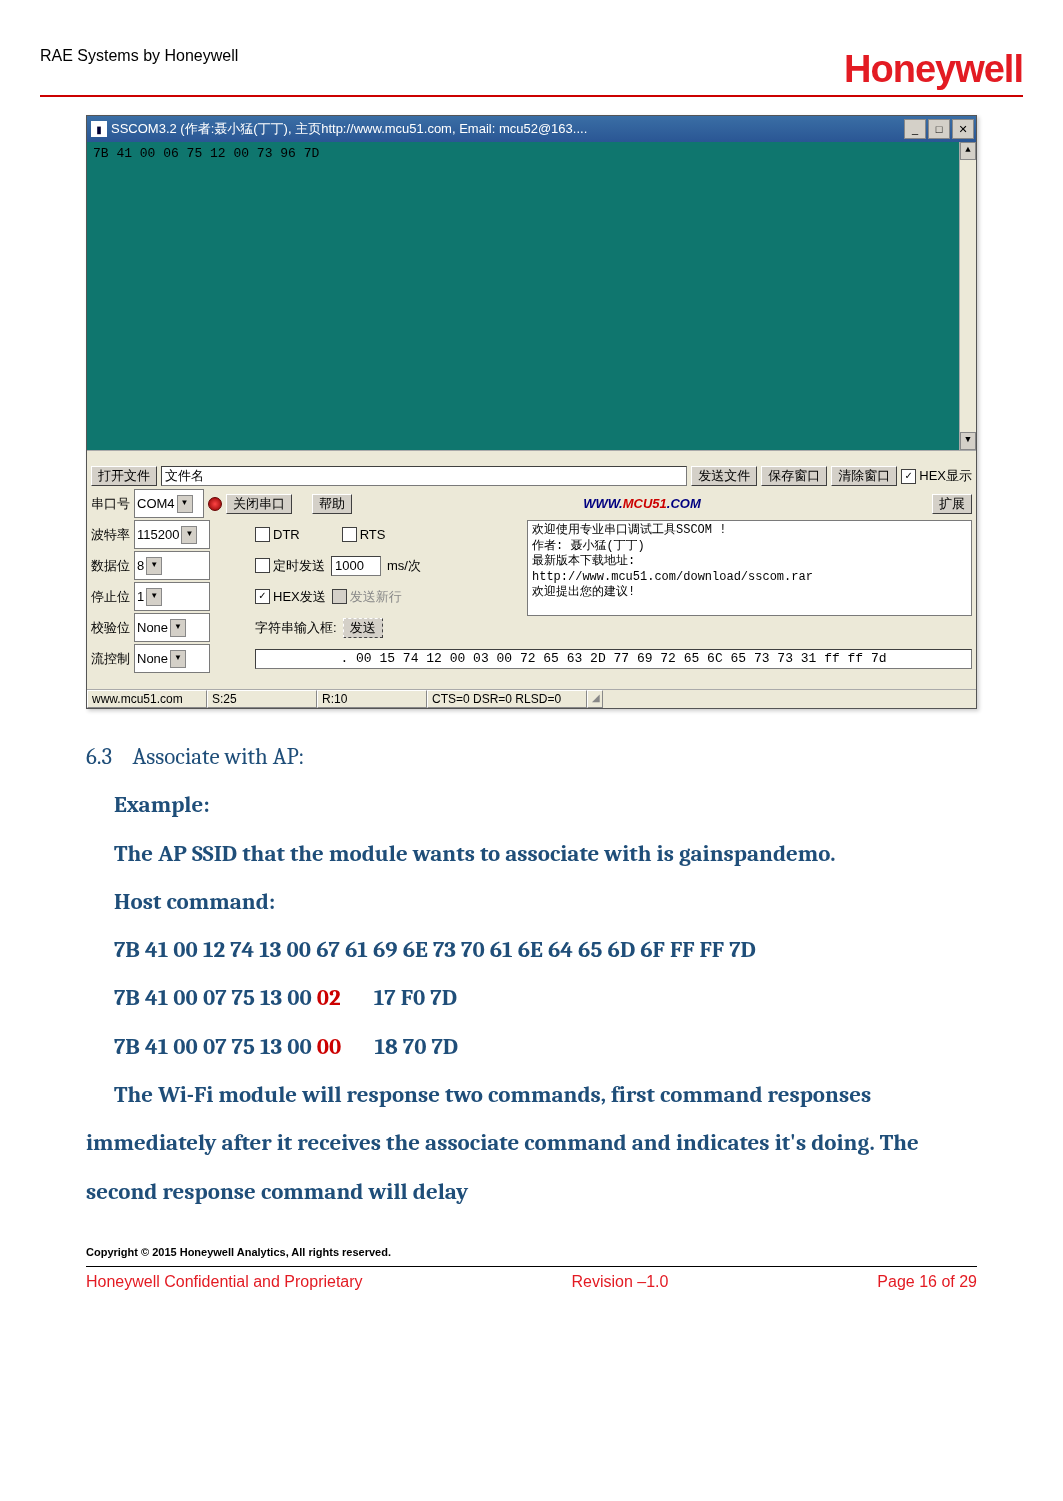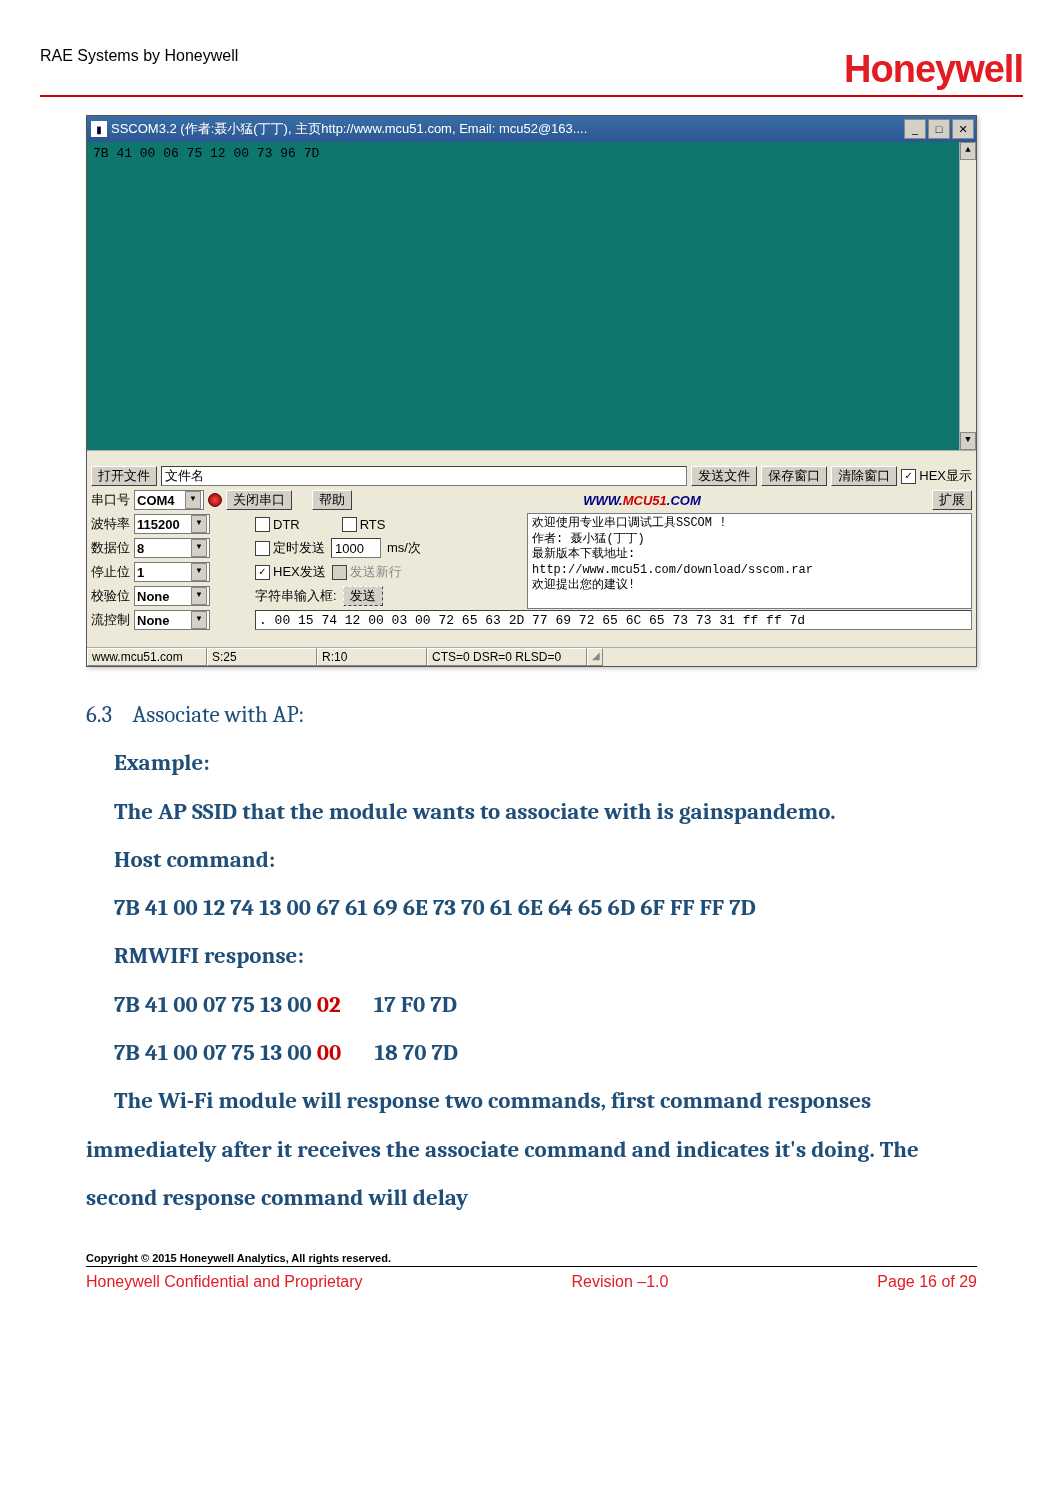--- a/index.html
+++ b/index.html
@@ -141,27 +141,26 @@
     font-size: 13px;
     height: 20px;
     box-sizing: border-box;
     font-family: Arial, sans-serif;
   }
   .win-select {
     background: #fff;
     border: 1px solid #7a7a7a;
     padding: 0 2px;
     font-size: 13px;
-    height: 20px;
+    height: 29px;
     box-sizing: border-box;
     display: inline-flex;
     align-items: center;
-    justify-content: space-between;
+    justify-content: flex-start;
     gap: 2px;
-    font-weight: bold;
   }
   .sel-arrow {
     background: #d4d0c8;
     border: 1px solid #888;
     width: 14px;
     height: 16px;
     font-size: 8px;
     text-align: center;
     line-height: 14px;
   }
@@ -262,21 +261,21 @@
   .doc-body b { font-weight: bold; margin-left: 28px; }
   .red-byte { color: #cc0000; font-weight: bold; }
   .footer-wrap {
     margin-top: 30px;
     padding: 0 46px;
   }
   .copyright {
     font-size: 11px;
     font-weight: bold;
     border-bottom: 1px solid #000;
-    padding-bottom: 2px;
+    padding-bottom: 8px;
   }
   .footer-row {
     display: flex;
     justify-content: space-between;
     color: #e31b23;
     font-size: 16px;
     margin-top: 6px;
   }
 </style>
 </head>
@@ -421,21 +420,21 @@
         </div>
       </div>
       <div class="panel-row">
         <div class="left-col">
           <span class="lbl">流控制</span>
           <span class="win-select" style="width:76px">
               <span>None</span>
               <span class="sel-arrow">▼</span>
             </span>
         </div>
-        <input class="win-input bottom-input" style="flex: 1 1 0%;" value=". 00 15 74 12 00 03 00 72 65 63 2D 77 69 72 65 6C 65 73 73 31 ff ff 7d">
+        <input class="win-input bottom-input" style="flex: 1 1 0%; text-align: center;" value=". 00 15 74 12 00 03 00 72 65 63 2D 77 69 72 65 6C 65 73 73 31 ff ff 7d">
       </div>
     </div>
 
     <div class="statusbar">
       <span class="status-cell" style="width:120px">www.mcu51.com</span>
       <span class="status-cell" style="width:110px">S:25</span>
       <span class="status-cell" style="width:110px">R:10</span>
       <span class="status-cell" style="width:160px">CTS=0 DSR=0 RLSD=0</span>
       <span class="status-cell resize-grip">◢</span>
     </div>
@@ -443,21 +442,20 @@
 
   <div class="doc-body">
     <div class="sec-title">
       <span>6.3</span>&nbsp;&nbsp;&nbsp;
       <span>Associate with AP:</span>
     </div>
     <div><b>Example:</b></div>
     <div><b>The AP SSID that the module wants to associate with is gainspandemo.</b></div>
     <div><b>Host command:</b></div>
     <div><b> 7B 41 00 12 74 13 00 67 61 69 6E 73 70 61 6E 64 65 6D 6F FF FF 7D</b></div>
-    <div><b>RMWIFI response:</b></div>
     <div>
       <b>7B 41 00 07 75 13 00 </b><span class="red-byte">02</span><b> 17 F0 7D</b>
     </div>
     <div>
       <b>7B 41 00 07 75 13 00 </b><span class="red-byte">00</span><b> 18 70 7D</b>
     </div>
     <div><b>The Wi-Fi module will response two commands, first command responses immediately after it receives the associate command and indicates it's doing. The second response command will delay</b></div>
   </div>
 
   <div class="footer-wrap">

